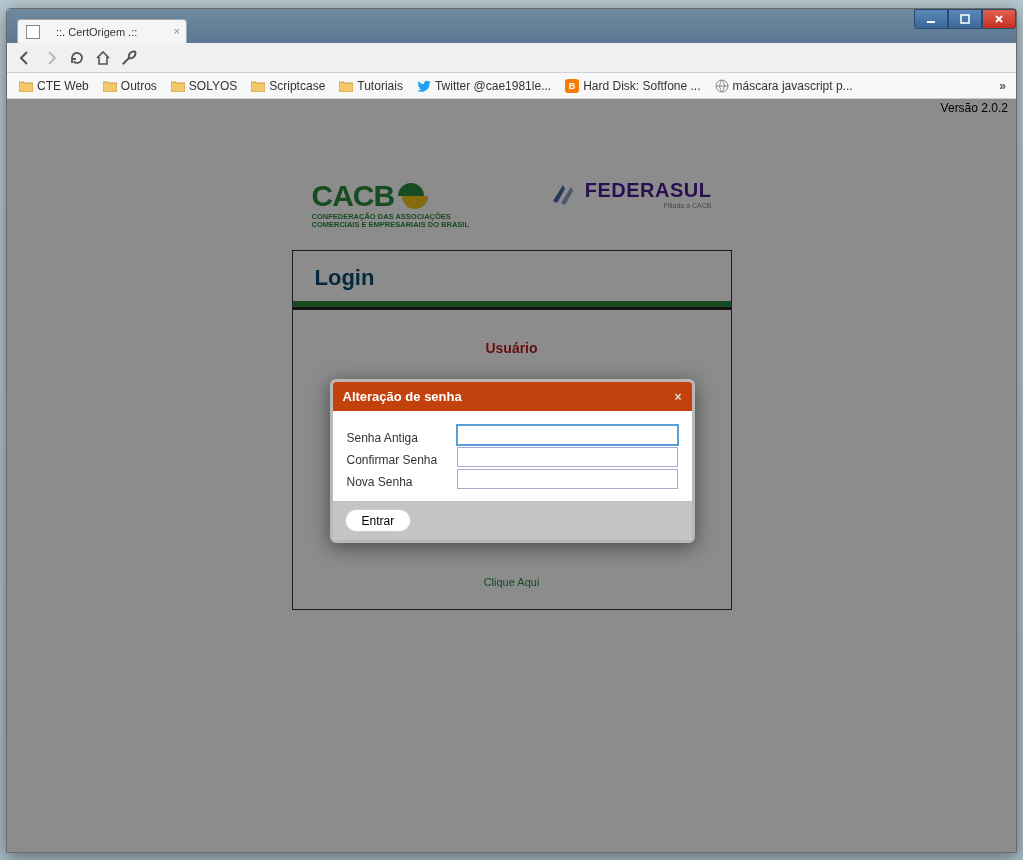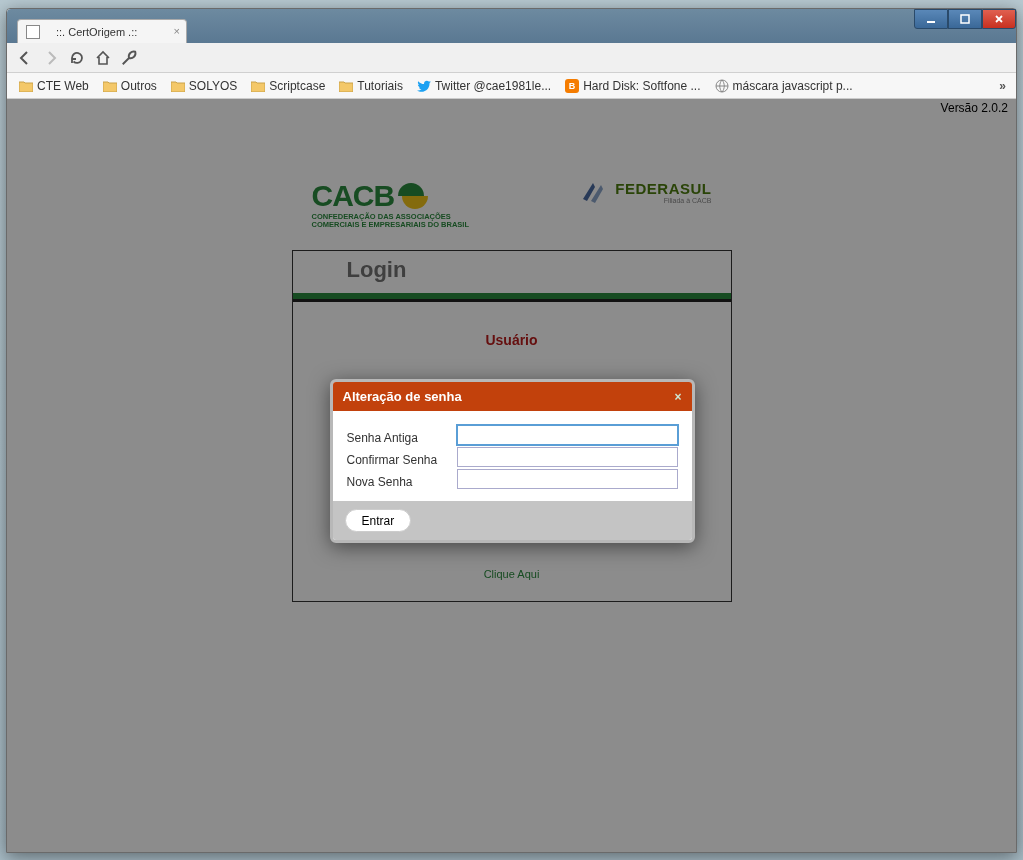--- a/index.html
+++ b/index.html
@@ -137,33 +137,32 @@
     position:relative; z-index:1;
   }
   .logos {
     display:flex; justify-content:space-between; align-items:flex-start;
     padding: 0 20px 20px 20px;
   }
   .logo-cacb { color:#2b8a3e; }
   .logo-cacb .big { font-size:30px; font-weight:900; letter-spacing:-1px; display:flex;align-items:center;gap:4px;}
   .logo-cacb .sub { font-size:7.5px; font-weight:bold; line-height:1.1; color:#2b8a3e; }
   .logo-feder { display:flex; align-items:center; gap:6px; color:#333; }
-  .logo-feder .txt { font-weight:700; font-size:15px; letter-spacing:0.5px; color:#4d7c0f;}
+  .logo-feder .txt { font-weight:700; font-size:20px; letter-spacing:0.5px; color:#4c1d95;}
   .logo-feder .sub2 { font-size:7px; color:#888; text-align:right;}
   .logo-feder-wrap{text-align:right;}
 
   .login-panel {
     border:1px solid #333;
     background:#fff;
   }
   .login-header {
-    padding:6px 22px 10px 22px;
-    font-size:22px; font-weight:bold; color:#737373;
+    padding:14px 22px 10px 22px;
+    font-size:22px; font-weight:bold; color:#0c4a6e;
     background:#fff;
-    margin-left:32px;
   }
   .login-greenbar { height:6px; background:#2b8a3e; }
   .login-blackbar { height:3px; background:#222; }
   .login-body { padding:30px 20px 20px 20px; text-align:center; }
   .login-body .lbl { font-size:14px; font-weight:bold; color:#b91c1c; }
   .clique { color:#2b8a3e; font-size:11px; text-decoration:none; display:inline-block; margin-top:220px;text-align:right;}
 
   
   .modal {
     position:absolute;

